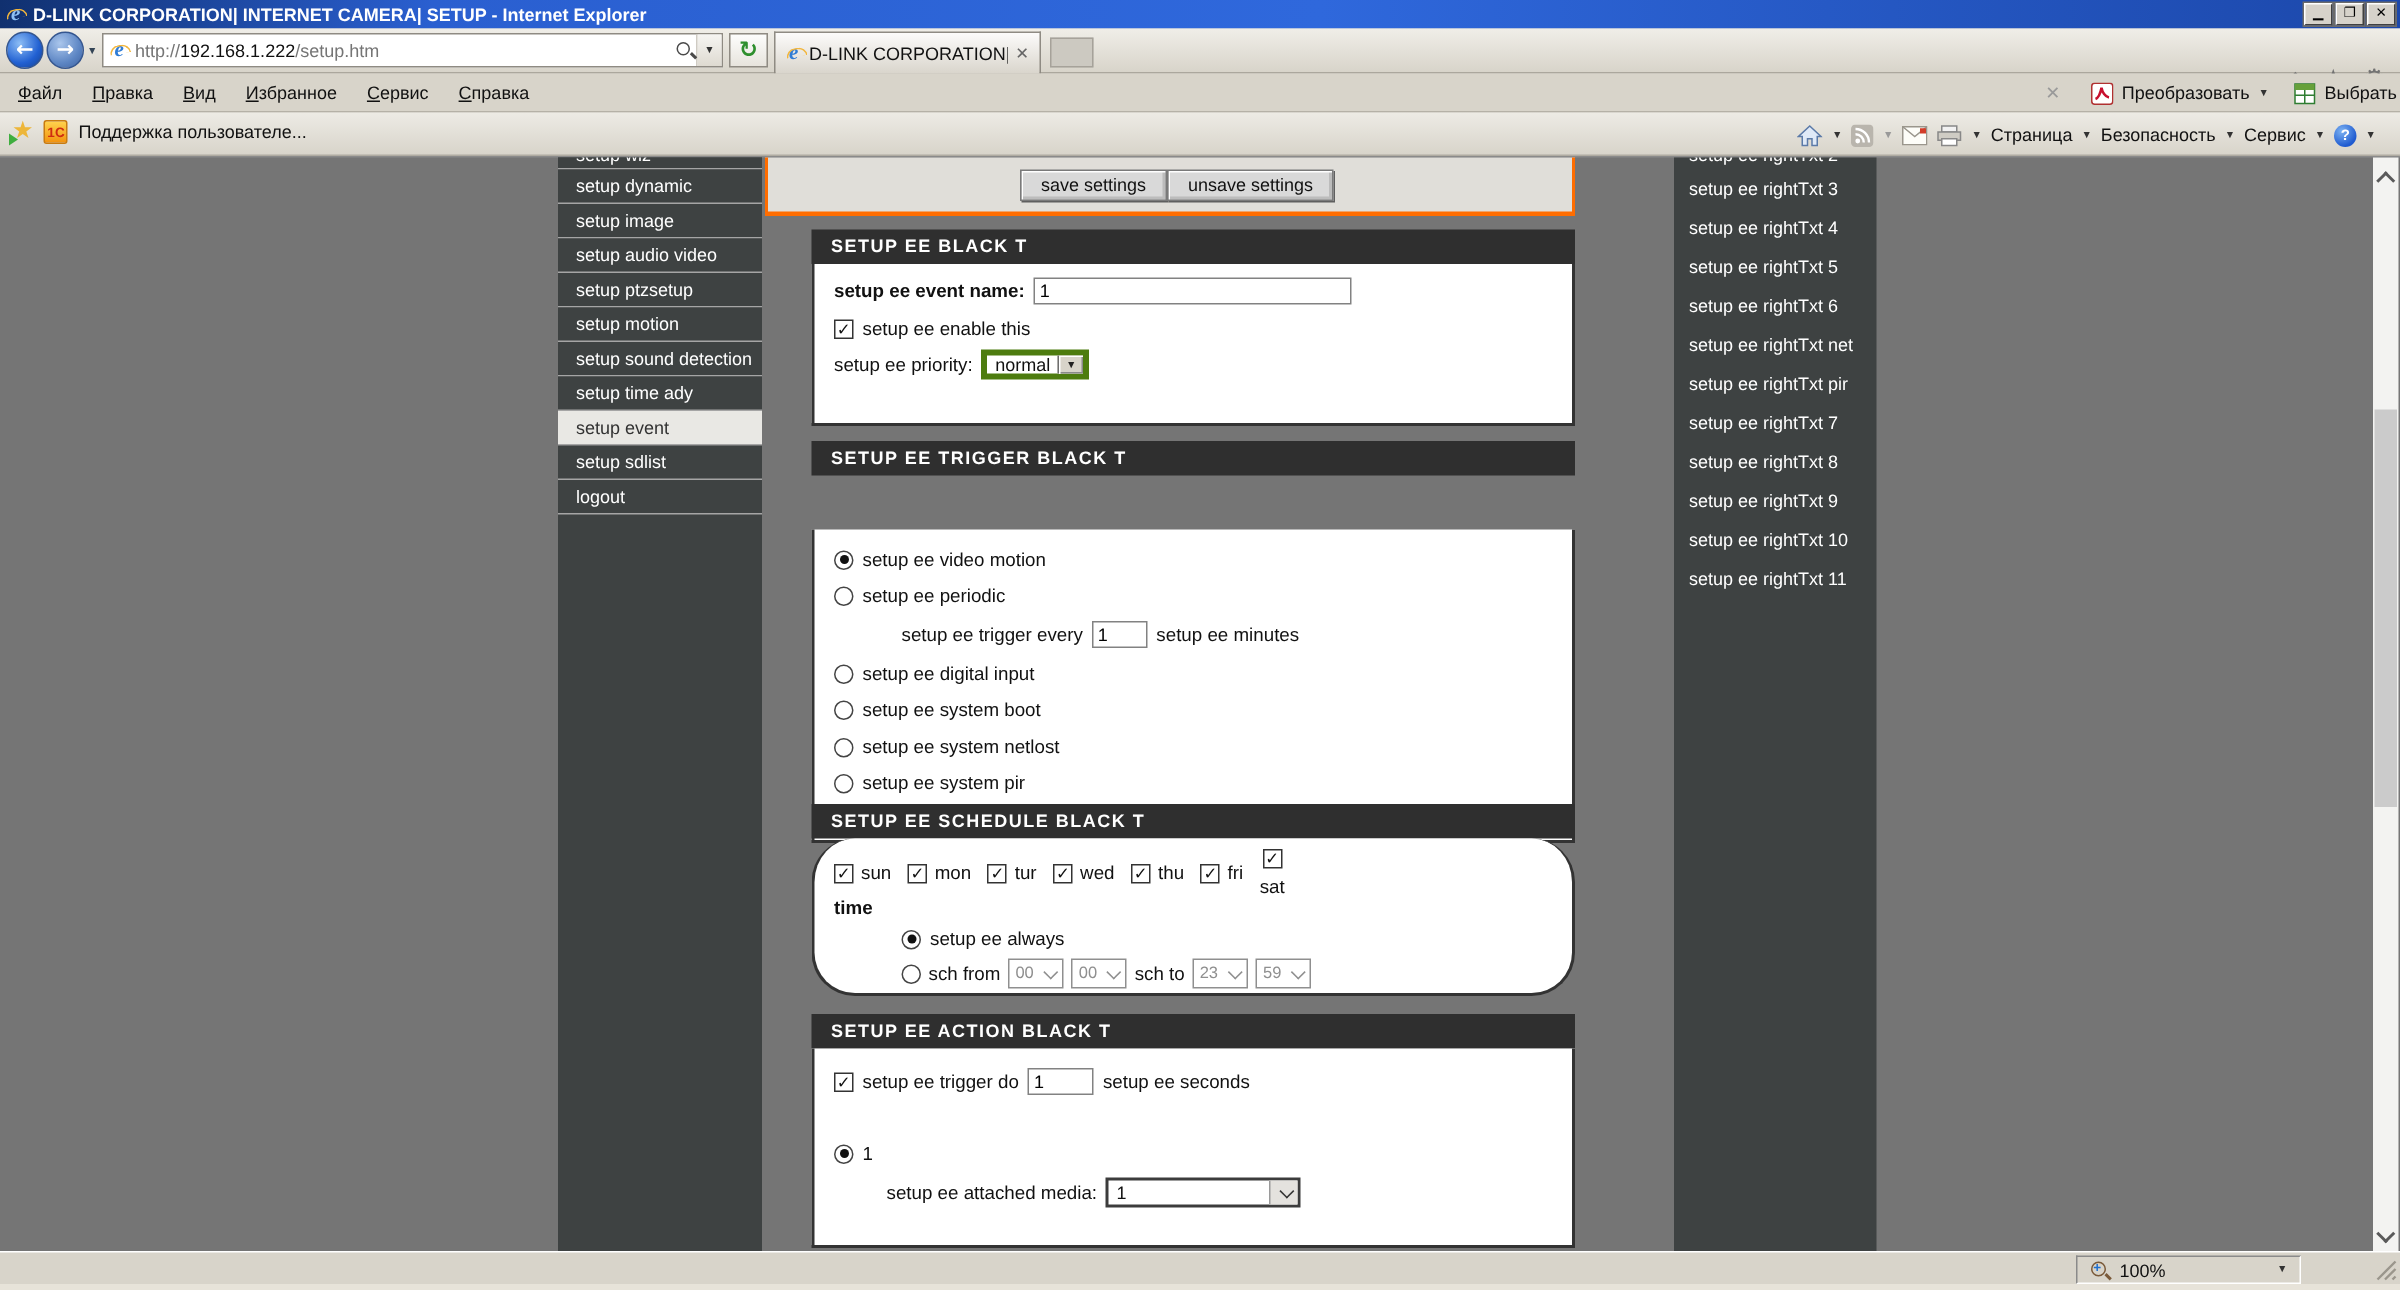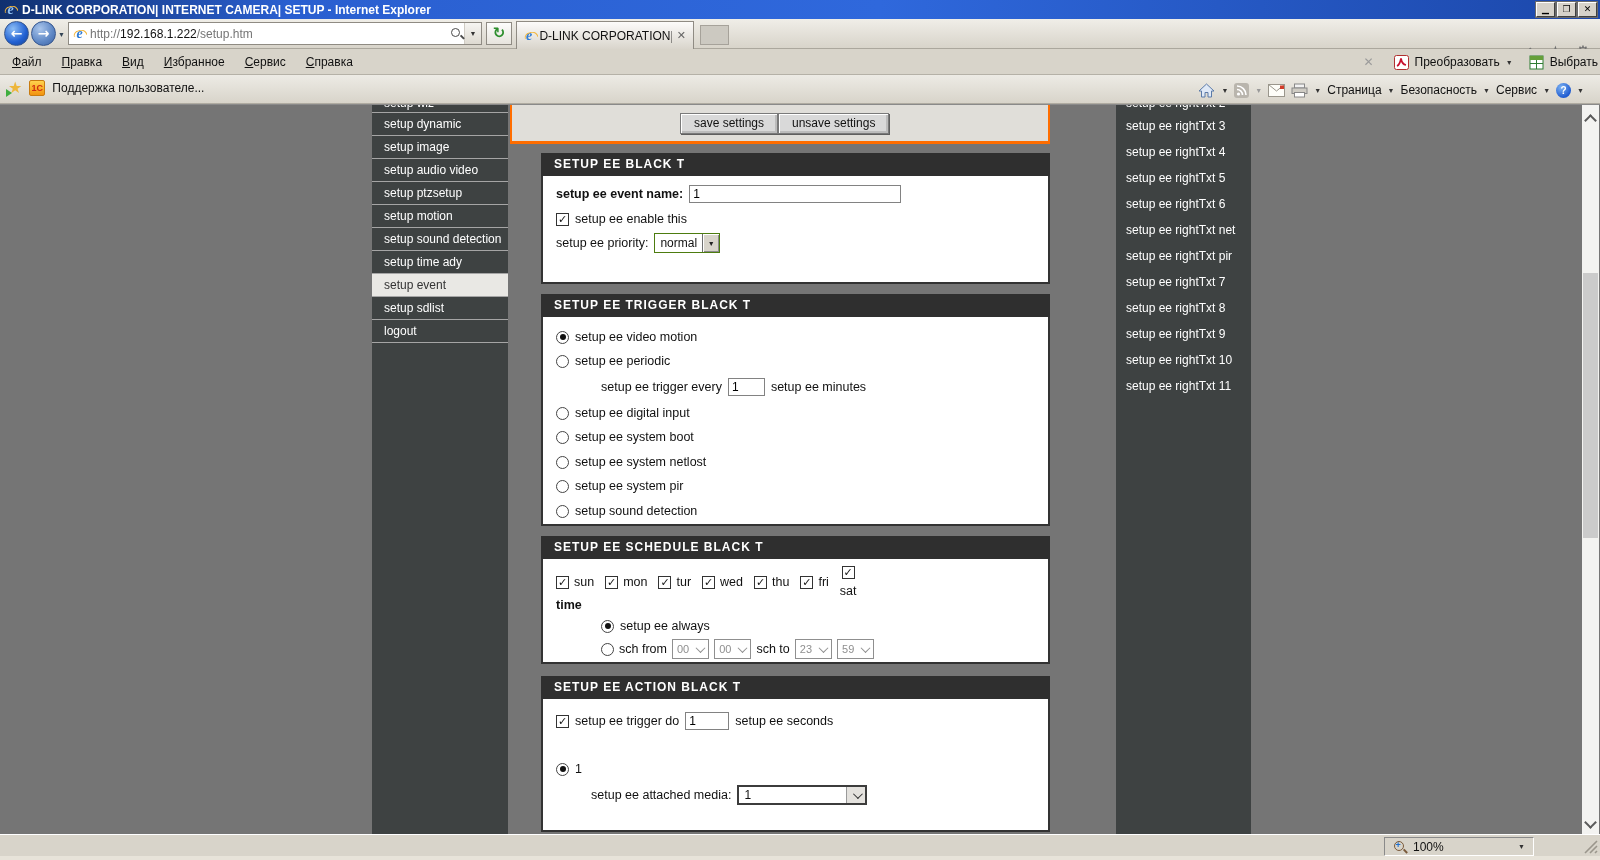--- a/index.html
+++ b/index.html
@@ -171,21 +171,21 @@
   }
   .b { font-weight:bold; }
   .txt-input { height:18px; border:1px solid #828282; background:#fff; font-size:12px; padding:0 3px;
     font-family:"Liberation Sans",sans-serif; }
   .cb { width:13px; height:13px; border:1px solid #333; background:#fff; display:inline-flex;
     align-items:center; justify-content:center; flex:none; }
   .cb.checked::after { content:"✓"; font-family:"DejaVu Sans",sans-serif; font-size:11px; line-height:11px; color:#111; }
   .rd { width:13px; height:13px; border:1px solid #444; border-radius:50%; background:#fff;
     display:inline-flex; align-items:center; justify-content:center; flex:none; }
   .rd.sel::after { content:""; width:6px; height:6px; border-radius:50%; background:#111; }
-  .sel-classic { display:inline-flex; height:20px; border:1px solid #4d7c0f; background:#fff; align-items:center; }
+  .sel-classic { display:inline-flex; height:20px; border:4px solid #4d7c0f; background:#fff; align-items:center; }
   .sel-classic .val { padding:0 5px; font-size:12px; }
   .sel-classic .arrow-btn {
     width:17px; height:100%; background:#d8d4ca; border-left:1px solid #6e6e6e;
     box-shadow:inset 1px 1px 0 #fff, inset -1px -1px 0 #8a8a8a;
     display:flex; align-items:center; justify-content:center; font-size:7px; color:#222;
   }
   .sel-flat { display:inline-flex; height:20px; border:1px solid #8f8f8f; background:#fff;
     color:#8f8f8f; align-items:center; }
   .sel-flat .val { padding:0 4px; min-width:20px; font-size:11px; }
   .chev { width:15px; display:inline-flex; align-items:center; justify-content:center; height:100%; }
@@ -369,21 +369,21 @@
         <span class="sel-classic">
           <span class="val">normal</span>
           <span class="arrow-btn">▼</span>
         </span>
       </div>
     </div>
   </div>
 
   <div class="sect" style="top:189px;">
     <div class="sect-header">SETUP EE TRIGGER BLACK T</div>
-    <div class="sect-body" style="height:209px;">
+    <div class="sect-body" style="height:209px;margin-top:36px;">
       <div class="row" style="top:10px;">
         <span class="rd sel"></span>
         <span>setup ee video motion</span>
       </div>
       <div class="row" style="top:34px;">
         <span class="rd"></span>
         <span>setup ee periodic</span>
       </div>
       <div class="row" style="top:60px; left:58px;">
         <span>setup ee trigger every</span>
@@ -408,21 +408,21 @@
       </div>
       <div class="row" style="top:184px;">
         <span class="rd"></span>
         <span>setup sound detection</span>
       </div>
     </div>
   </div>
 
   <div class="sect" style="top:431px;">
     <div class="sect-header">SETUP EE SCHEDULE BLACK T</div>
-    <div class="sect-body" style="height:105px;">
+    <div class="sect-body" style="height:105px;border-radius:29px;">
       <div class="row" style="top:13px; gap:11px;">
         <span style="display:inline-flex;align-items:center;gap:5px;">
             <span class="cb checked"></span>
             <span>sun</span>
           </span>
         <span style="display:inline-flex;align-items:center;gap:5px;">
             <span class="cb checked"></span>
             <span>mon</span>
           </span>
         <span style="display:inline-flex;align-items:center;gap:5px;">

